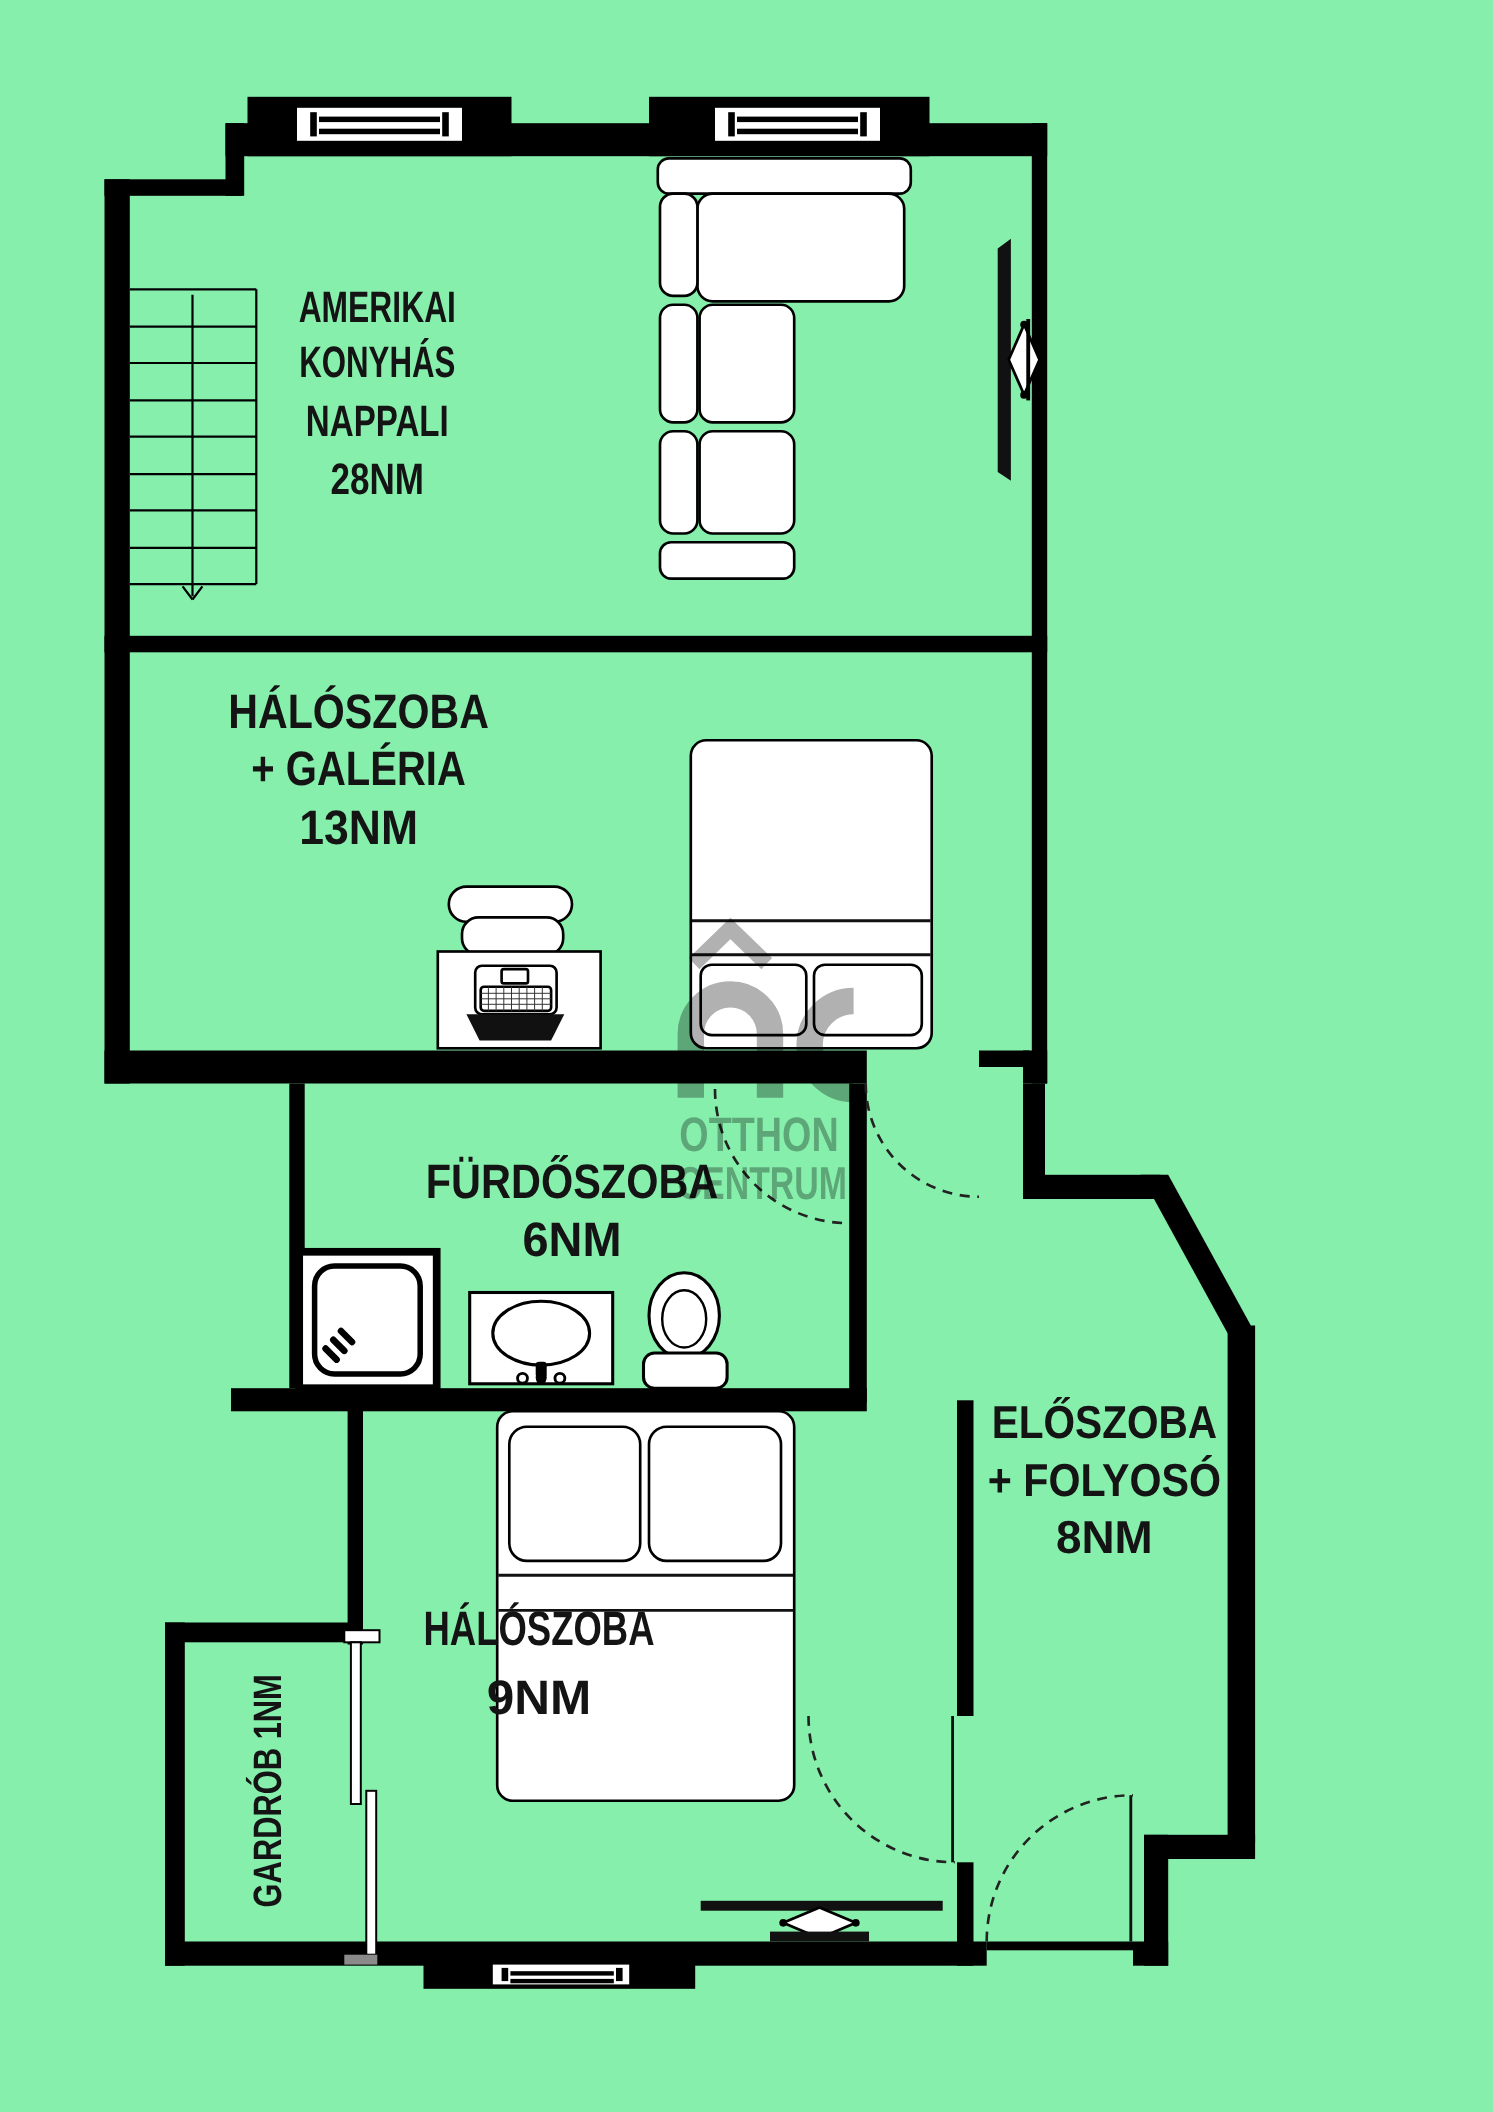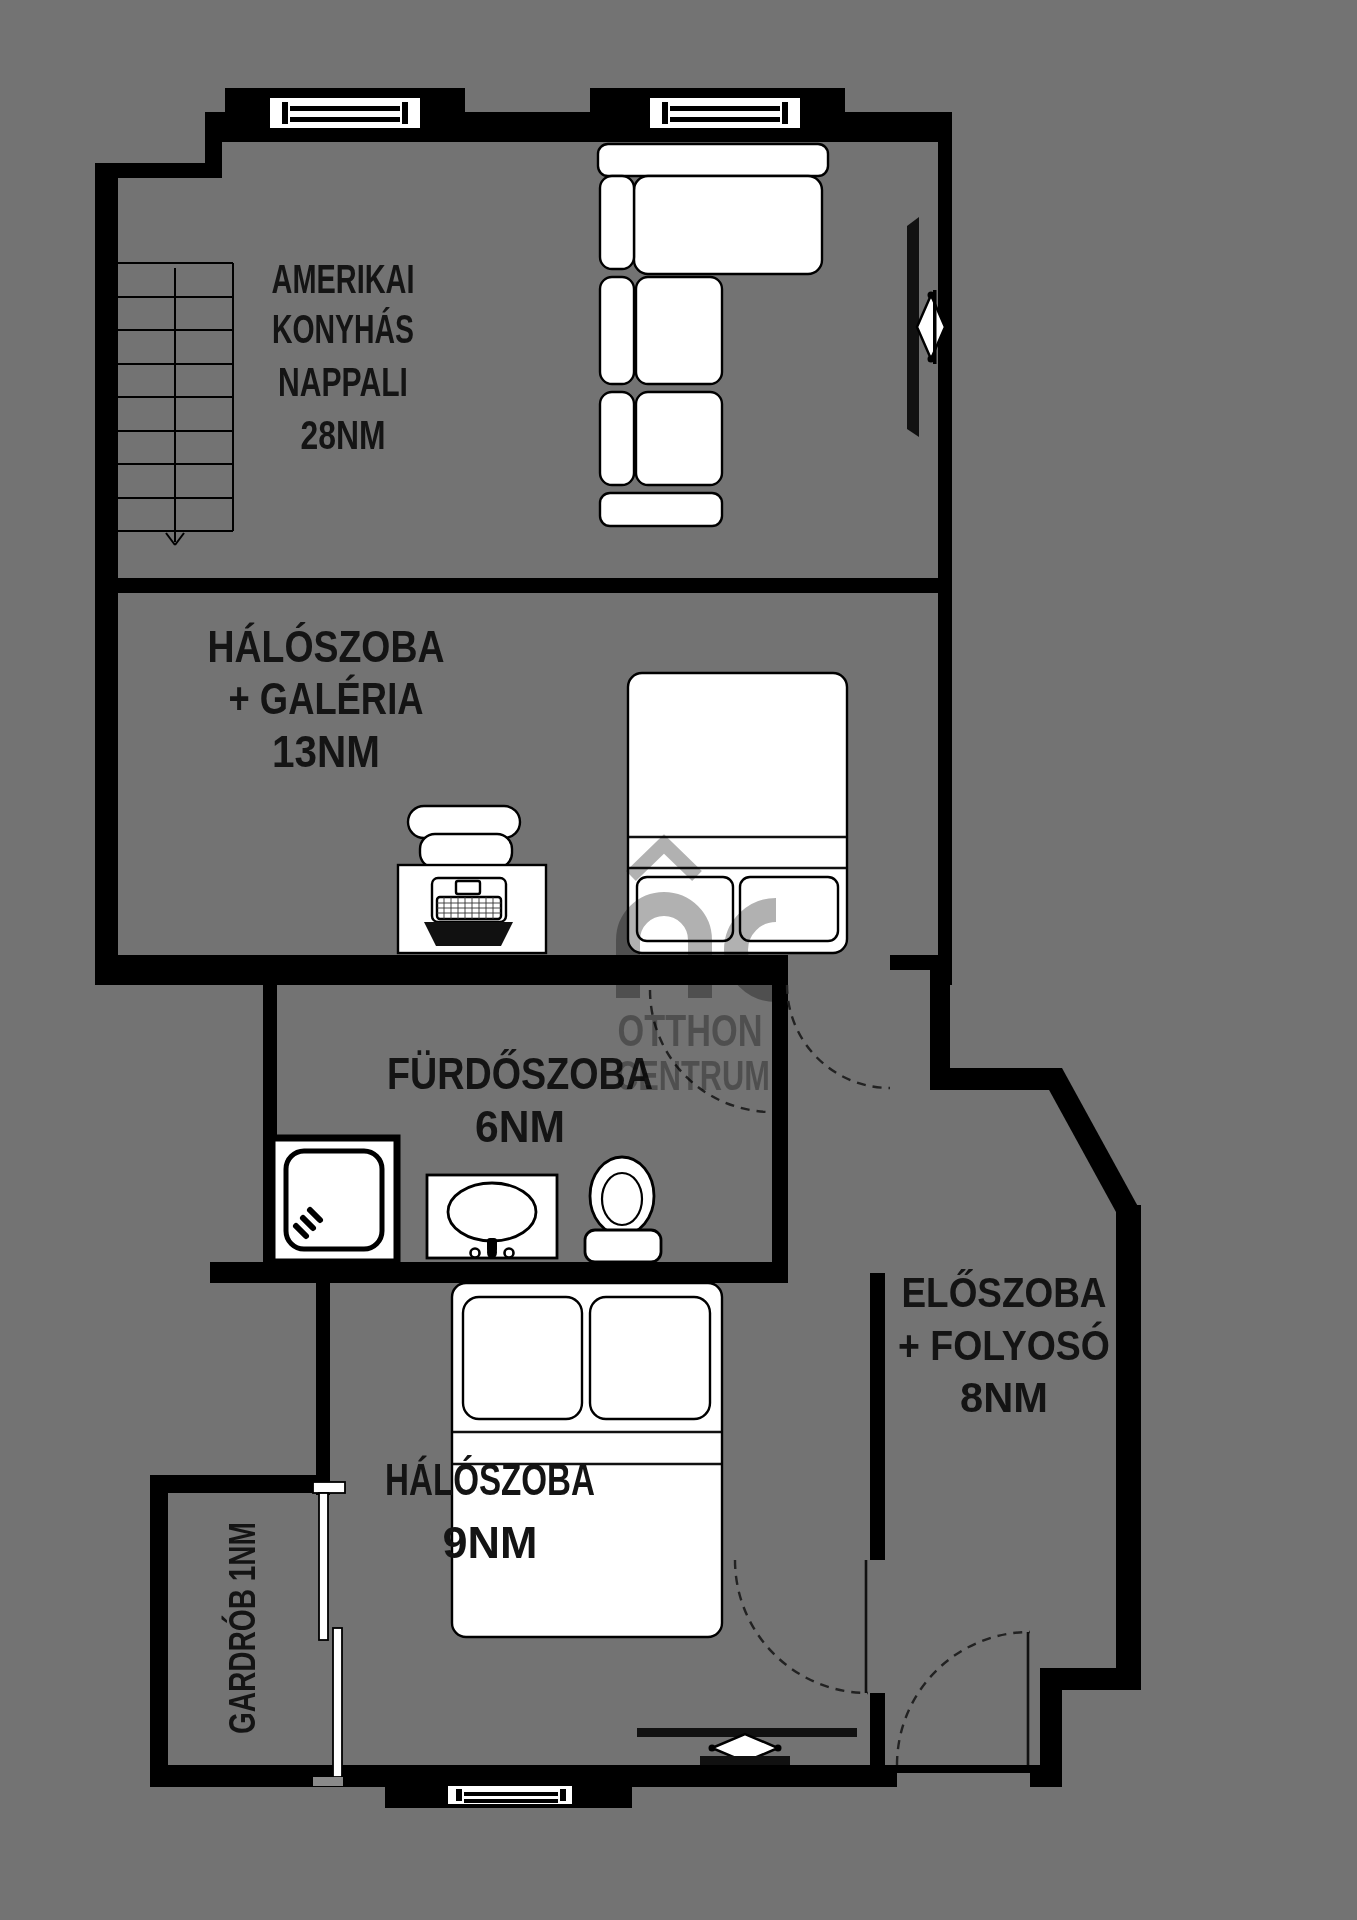--- a/index.html
+++ b/index.html
@@ -1,16 +1,16 @@
 <!DOCTYPE html>
 <html><head>
 <meta charset="utf-8">
 <style>
   html,body{margin:0;padding:0;background:#ffffff;}
-  #stage{position:relative;width:1357px;height:1920px;background:#737373;overflow:hidden;}
+  #stage{position:relative;width:1357px;height:1920px;background:#86efac;overflow:hidden;}
   svg{position:absolute;left:0;top:0;}
   .wall{fill:#000;}
   .fur{fill:#fff;stroke:#000;stroke-width:2.4;}
   .thin{fill:none;stroke:#000;stroke-width:2.4;}
   .arc{fill:none;stroke:#222;stroke-width:2.4;stroke-dasharray:9 7;}
   .leaf{stroke:#111;stroke-width:2.6;}
   .lbl{font-family:"Liberation Sans",sans-serif;font-weight:700;fill:#141414;text-anchor:middle;}
   .wm{font-family:"Liberation Sans",sans-serif;font-weight:700;fill:#000;text-anchor:middle;}
 </style>
 </head>

